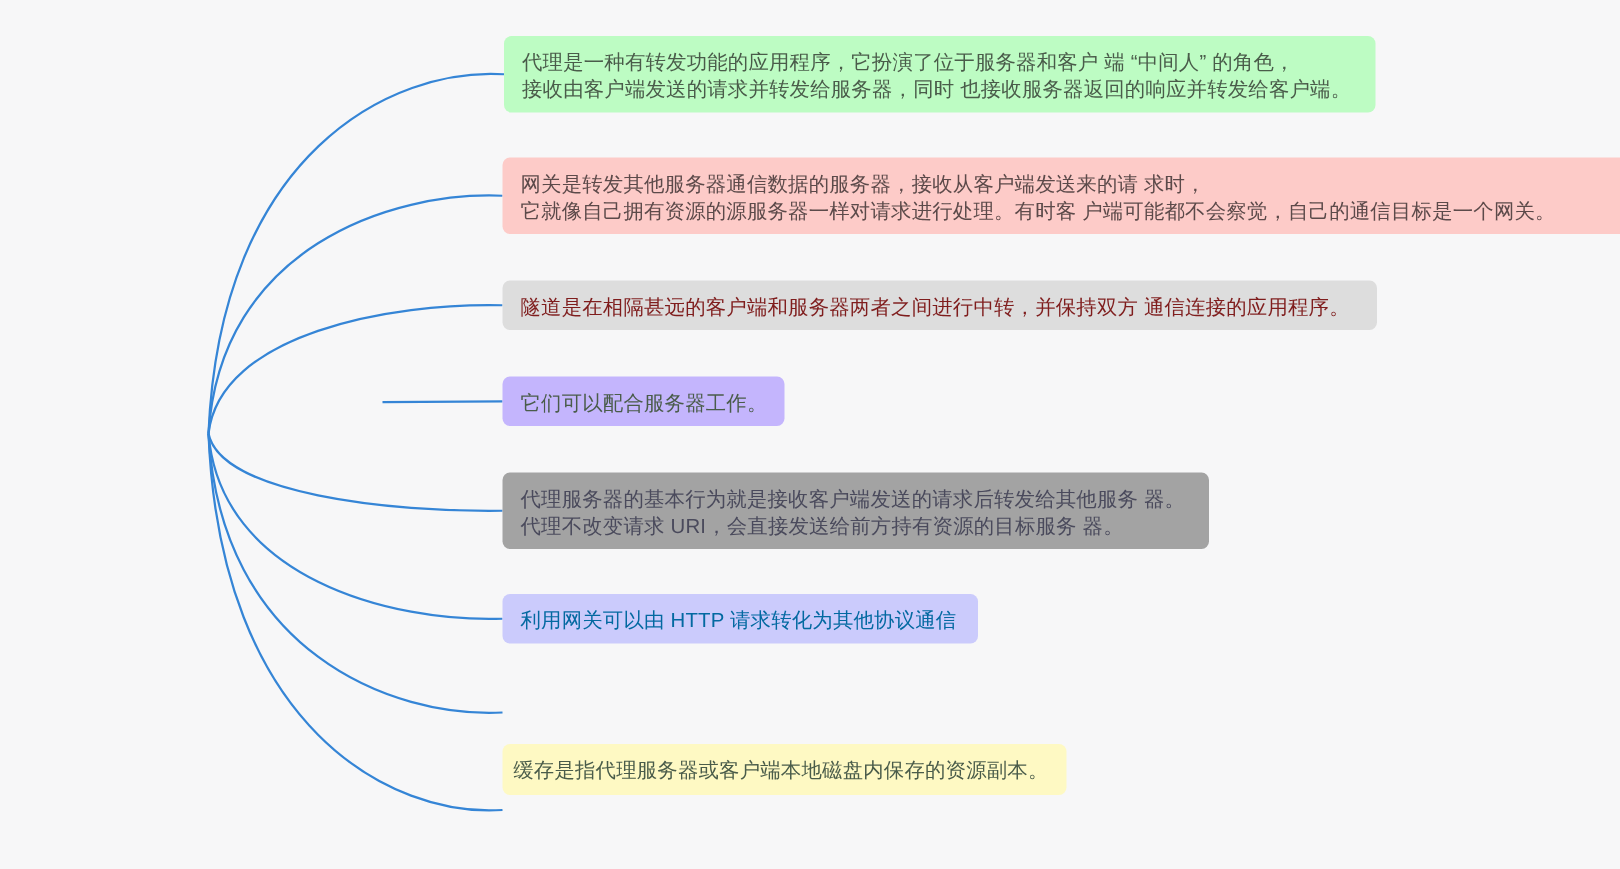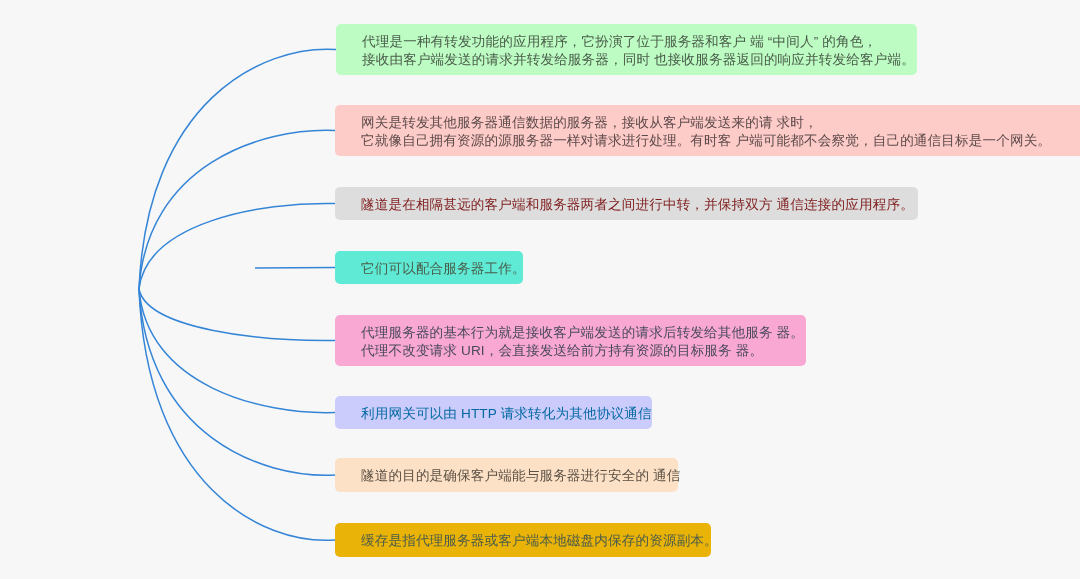--- a/index.html
+++ b/index.html
@@ -31,21 +31,21 @@
     border-radius: 6px;
     justify-content: center;
   }
   #root-node .node-text {
     color: #ffffff;
     font-size: 27.5px;
     letter-spacing: -1.7px;
     position: relative;
     top: 1px;
   }
-  .leaf { padding: 0 26px; }
+  .leaf { padding: 0 12px; }
   .leaf .node-text {
     font-size: 13.6px;
     line-height: 18px;
     color: #4a4a4a;
     letter-spacing: 0.13px;
     position: relative;
     top: 1px;
   }
 </style>
 </head>
@@ -68,29 +68,26 @@
     <span class="node-text" style="color: rgb(74, 92, 74);">代理是一种有转发功能的应用程序，它扮演了位于服务器和客户 端 “中间人” 的角色，
 接收由客户端发送的请求并转发给服务器，同时 也接收服务器返回的响应并转发给客户端。</span>
   </div>
   <div class="node leaf" id="leaf-1" style="left: 335px; top: 105px; width: 793px; height: 51px; background: rgb(253, 203, 200);">
     <span class="node-text" style="color: rgb(92, 74, 74);">网关是转发其他服务器通信数据的服务器，接收从客户端发送来的请 求时，
 它就像自己拥有资源的源服务器一样对请求进行处理。有时客 户端可能都不会察觉，自己的通信目标是一个网关。</span>
   </div>
   <div class="node leaf" id="leaf-2" style="left: 335px; top: 187px; width: 583px; height: 33px; background: rgb(221, 221, 221);">
     <span class="node-text" style="color: #7f1d1d;">隧道是在相隔甚远的客户端和服务器两者之间进行中转，并保持双方 通信连接的应用程序。</span>
   </div>
-  <div class="node leaf" id="leaf-3" style="left: 335px; top: 251px; width: 188px; height: 33px; background: #5eead4;">
+  <div class="node leaf" id="leaf-3" style="left: 335px; top: 251px; width: 188px; height: 33px; background: #c4b5fd;">
     <span class="node-text" style="color: rgb(74, 92, 74);">它们可以配合服务器工作。</span>
   </div>
-  <div class="node leaf" id="leaf-4" style="left: 335px; top: 315px; width: 471px; height: 51px; background: #f9a8d4;">
+  <div class="node leaf" id="leaf-4" style="left: 335px; top: 315px; width: 471px; height: 51px; background: #a3a3a3;">
     <span class="node-text" style="color: rgb(74, 74, 92);">代理服务器的基本行为就是接收客户端发送的请求后转发给其他服务 器。
 代理不改变请求 URI，会直接发送给前方持有资源的目标服务 器。</span>
   </div>
   <div class="node leaf" id="leaf-5" style="left: 335px; top: 396px; width: 317px; height: 33px; background: rgb(203, 203, 252);">
     <span class="node-text" style="color: #0369a1;">利用网关可以由 HTTP 请求转化为其他协议通信</span>
   </div>
-  <div class="node leaf" id="leaf-6" style="left: 335px; top: 458px; width: 343px; height: 34px; background: rgb(253, 225, 199);">
-    <span class="node-text" style="color: rgb(92, 81, 68);">隧道的目的是确保客户端能与服务器进行安全的 通信</span>
-  </div>
-  <div class="node leaf" id="leaf-7" style="left: 335px; top: 523px; width: 376px; height: 34px; background: #eab308;">
+  <div class="node leaf" id="leaf-7" style="left: 335px; top: 496px; width: 376px; height: 34px; background: #fef9c3; justify-content: flex-end;">
     <span class="node-text" style="color: rgb(74, 92, 74);">缓存是指代理服务器或客户端本地磁盘内保存的资源副本。</span>
   </div>
 </div>
 
 </body></html>

